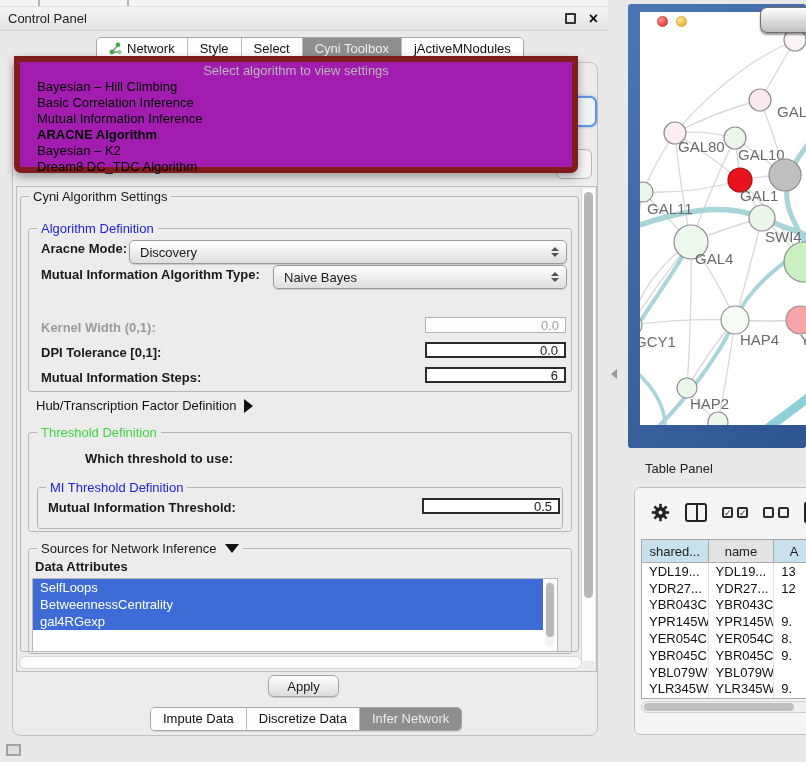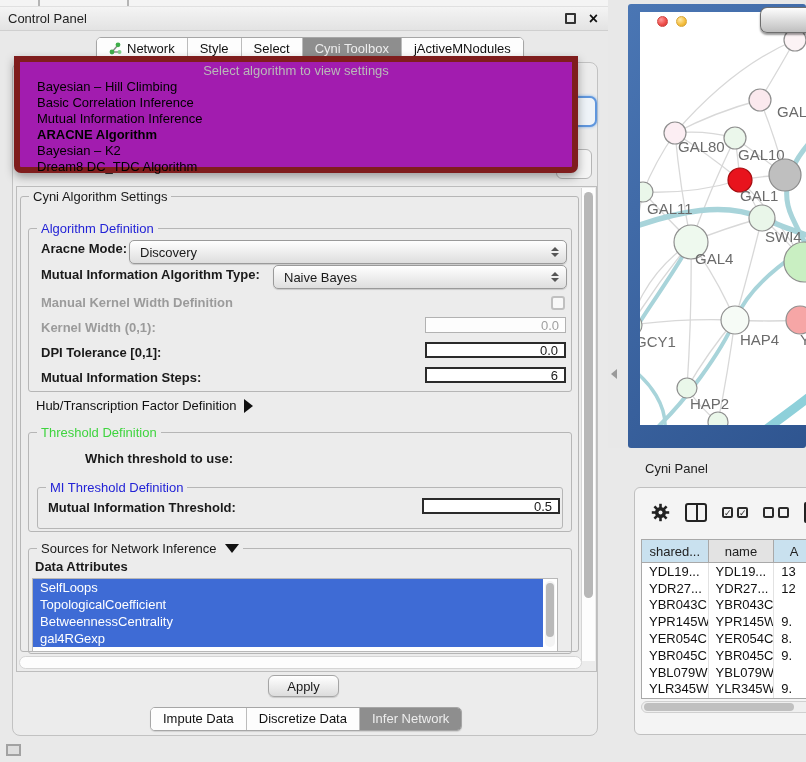--- a/index.html
+++ b/index.html
@@ -184,24 +184,20 @@
       <div class="row" style="left:12px; top:38px;">
           <span class="lbl">Mutual Information Algorithm Type:</span>
         </div>
       <div class="combo" style="left:244px; top:36px; width:294px;">
         <span>Naive Bayes</span>
         <span class="arrows">
             <span class="tri-up-s"></span>
             <span class="tri-dn-s"></span>
           </span>
       </div>
-      <div class="row" style="left:12px; top:66px; width:524px;">
-        <span class="lbl disabled">Manual Kernel Width Definition</span>
-        <span class="checkbox" style="margin-left:auto;"></span>
-      </div>
       <div class="row" style="left:12px; top:91px;">
           <span class="lbl disabled">Kernel Width (0,1):</span>
         </div>
       <div class="field disabled" style="left:396px; top:88px; width:141px;">
           <span>0.0</span>
         </div>
       <div class="row" style="left:12px; top:116px;">
           <span class="lbl">DPI Tolerance [0,1]:</span>
         </div>
       <div class="field" style="left:396px; top:113px; width:141px;">
@@ -242,21 +238,20 @@
         <span class="tri-down"></span>
       </span>
       <div class="row" style="left:6px; top:10px;">
           <span class="lbl">Data Attributes</span>
         </div>
     </div>
 
     <div id="attr-list">
       <div id="attr-items">
           <div class="attr-item selected" style="width: 510px;">SelfLoops</div>
-          <div class="attr-item selected" style="width: 510px;">TopologicalCoefficient</div>
           <div class="attr-item selected" style="width: 510px;">BetweennessCentrality</div>
           <div class="attr-item selected" style="width: 510px;">gal4RGexp</div>
         </div>
       <div id="attr-vscroll">
           <div class="thumb"></div>
         </div>
     </div>
 
     <div id="apply-btn">
         <span>Apply</span>
@@ -340,21 +335,21 @@
         </svg>
       <span class="tlight" style="left:17px; background:radial-gradient(circle at 35% 30%, #ff9a9a, #ee4b47 60%, #c63b38); border:1px solid #ce4440;"></span>
       <span class="tlight" style="left:36px; background:radial-gradient(circle at 35% 30%, #ffe9a8, #f4bd3c 60%, #d8a32e); border:1px solid #d8a637;"></span>
       <span class="tlight" style="left:55px; background:radial-gradient(circle at 35% 30%, #b9f4b9, #47c152 60%, #37a342; border:1px solid #43a84b;"></span>
     </div>
     <div id="net-gray-btn"></div>
   </div>
 
   <div id="table-region">
     <div id="tp-titlebar">
-      <span id="tp-title">Cyni Panel</span>
+      <span id="tp-title">Table Panel</span>
     </div>
     <div id="tp-panel">
       <div id="tp-toolbar">
         <span class="tbar-icon">
           <svg width="19" height="19" viewBox="0 0 19 19">
               <g stroke="#222" stroke-width="2.6" fill="none">
                 <circle cx="9.5" cy="9.5" r="4.2" fill="#222"></circle>
                 <line x1="9.5" y1="0.8" x2="9.5" y2="18.2"></line>
                 <line x1="0.8" y1="9.5" x2="18.2" y2="9.5"></line>
                 <line x1="3.4" y1="3.4" x2="15.6" y2="15.6"></line>

